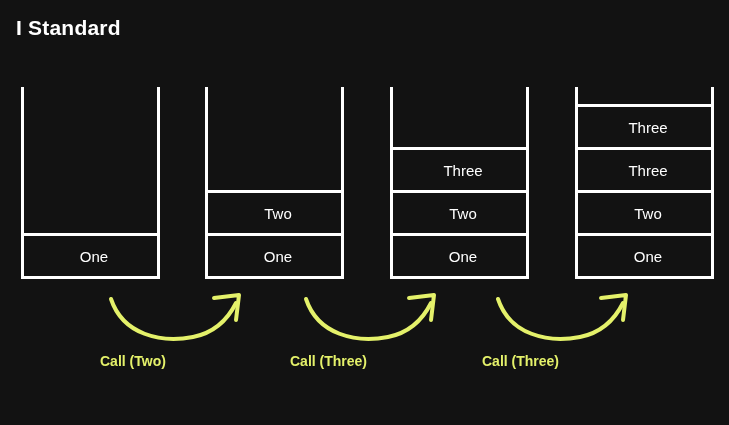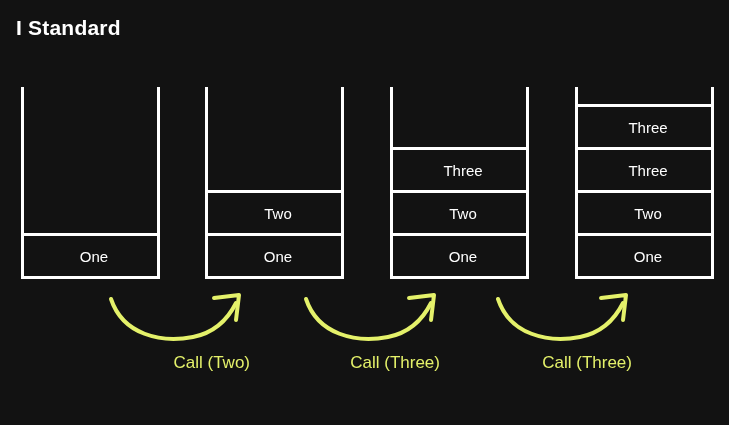--- a/index.html
+++ b/index.html
@@ -58,24 +58,24 @@
   }
   .arrow-group {
     position: absolute;
   }
   .arrow-svg {
     display: block;
     overflow: visible;
   }
   .call-label {
     position: absolute;
-    font-size: 17px;
-    font-weight: normal;
+    font-size: 14px;
+    font-weight: bold;
     white-space: nowrap;
-    text-align: right;
+    text-align: left;
   }
 </style>
 </head>
 <body>
 
 <div id="slide">
 
   <div id="slide-title">I Standard</div>
 
   <div id="stacks-layer">

